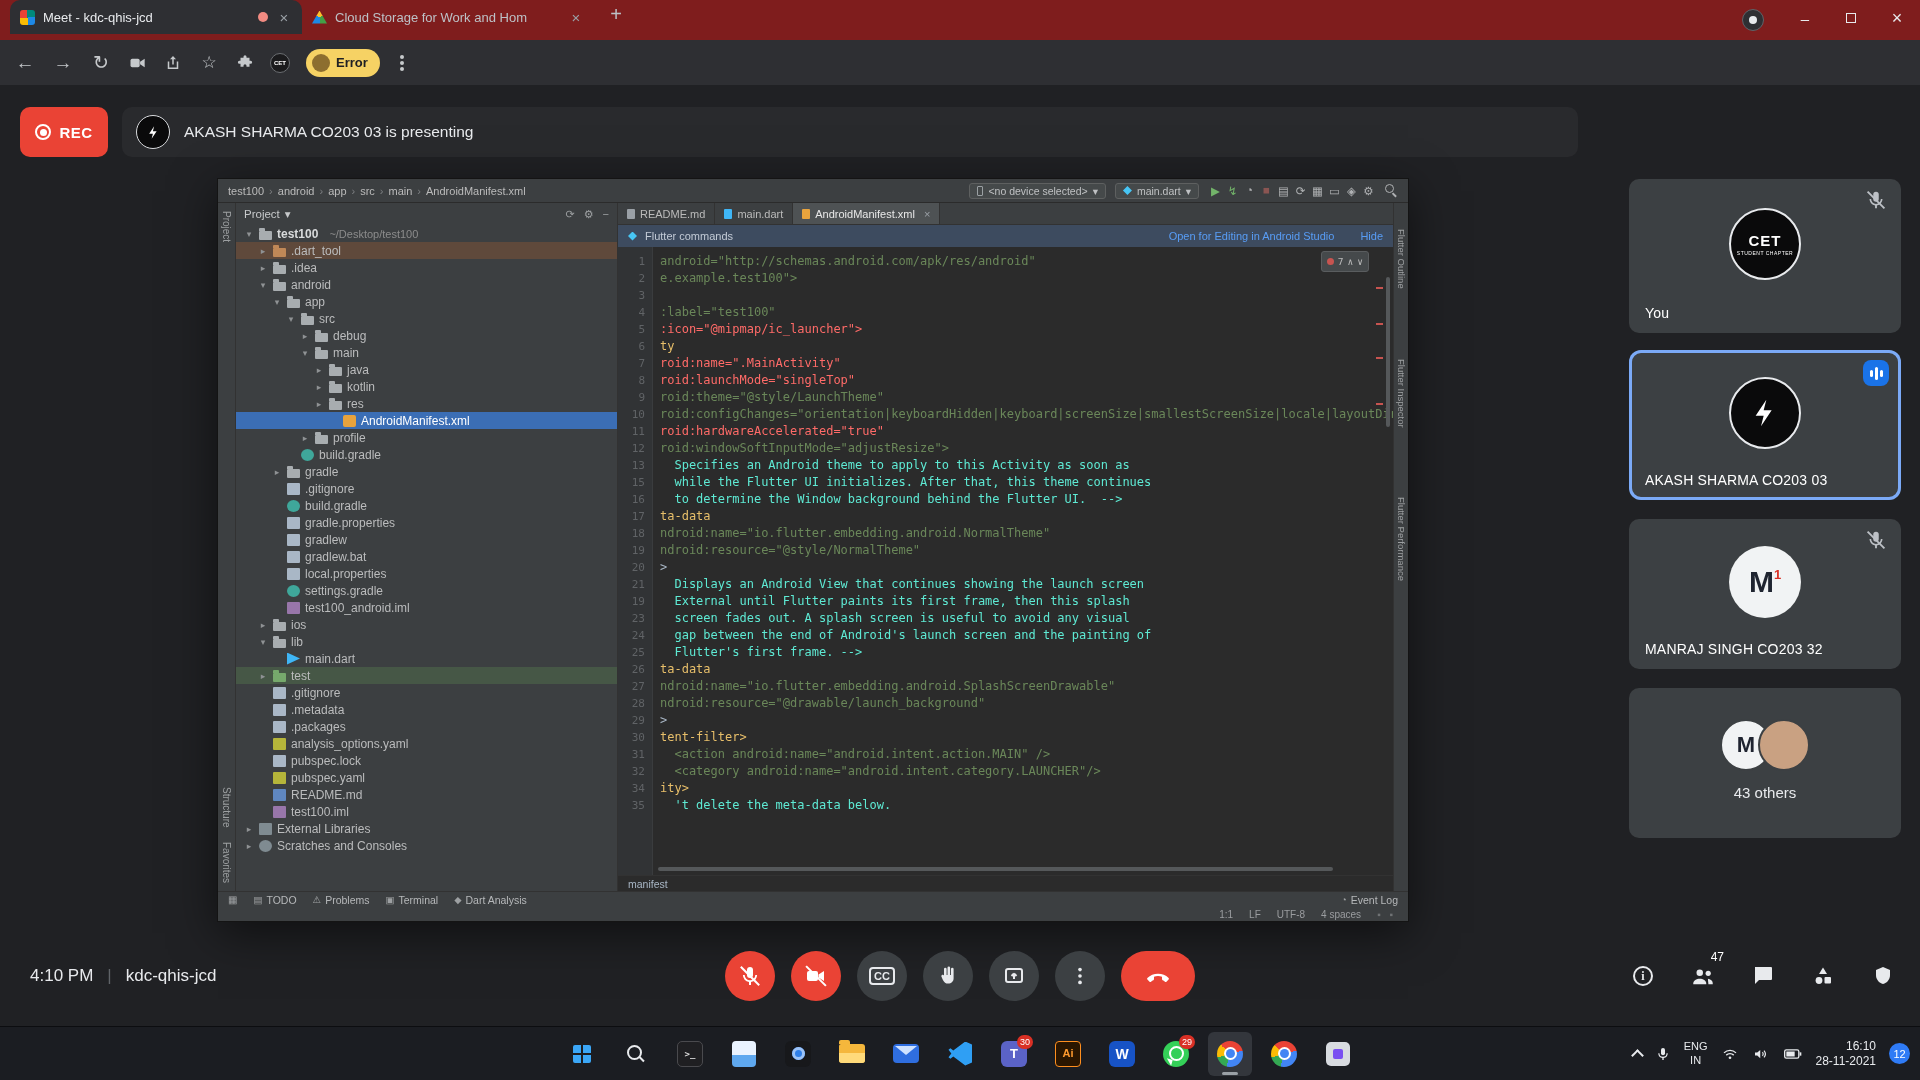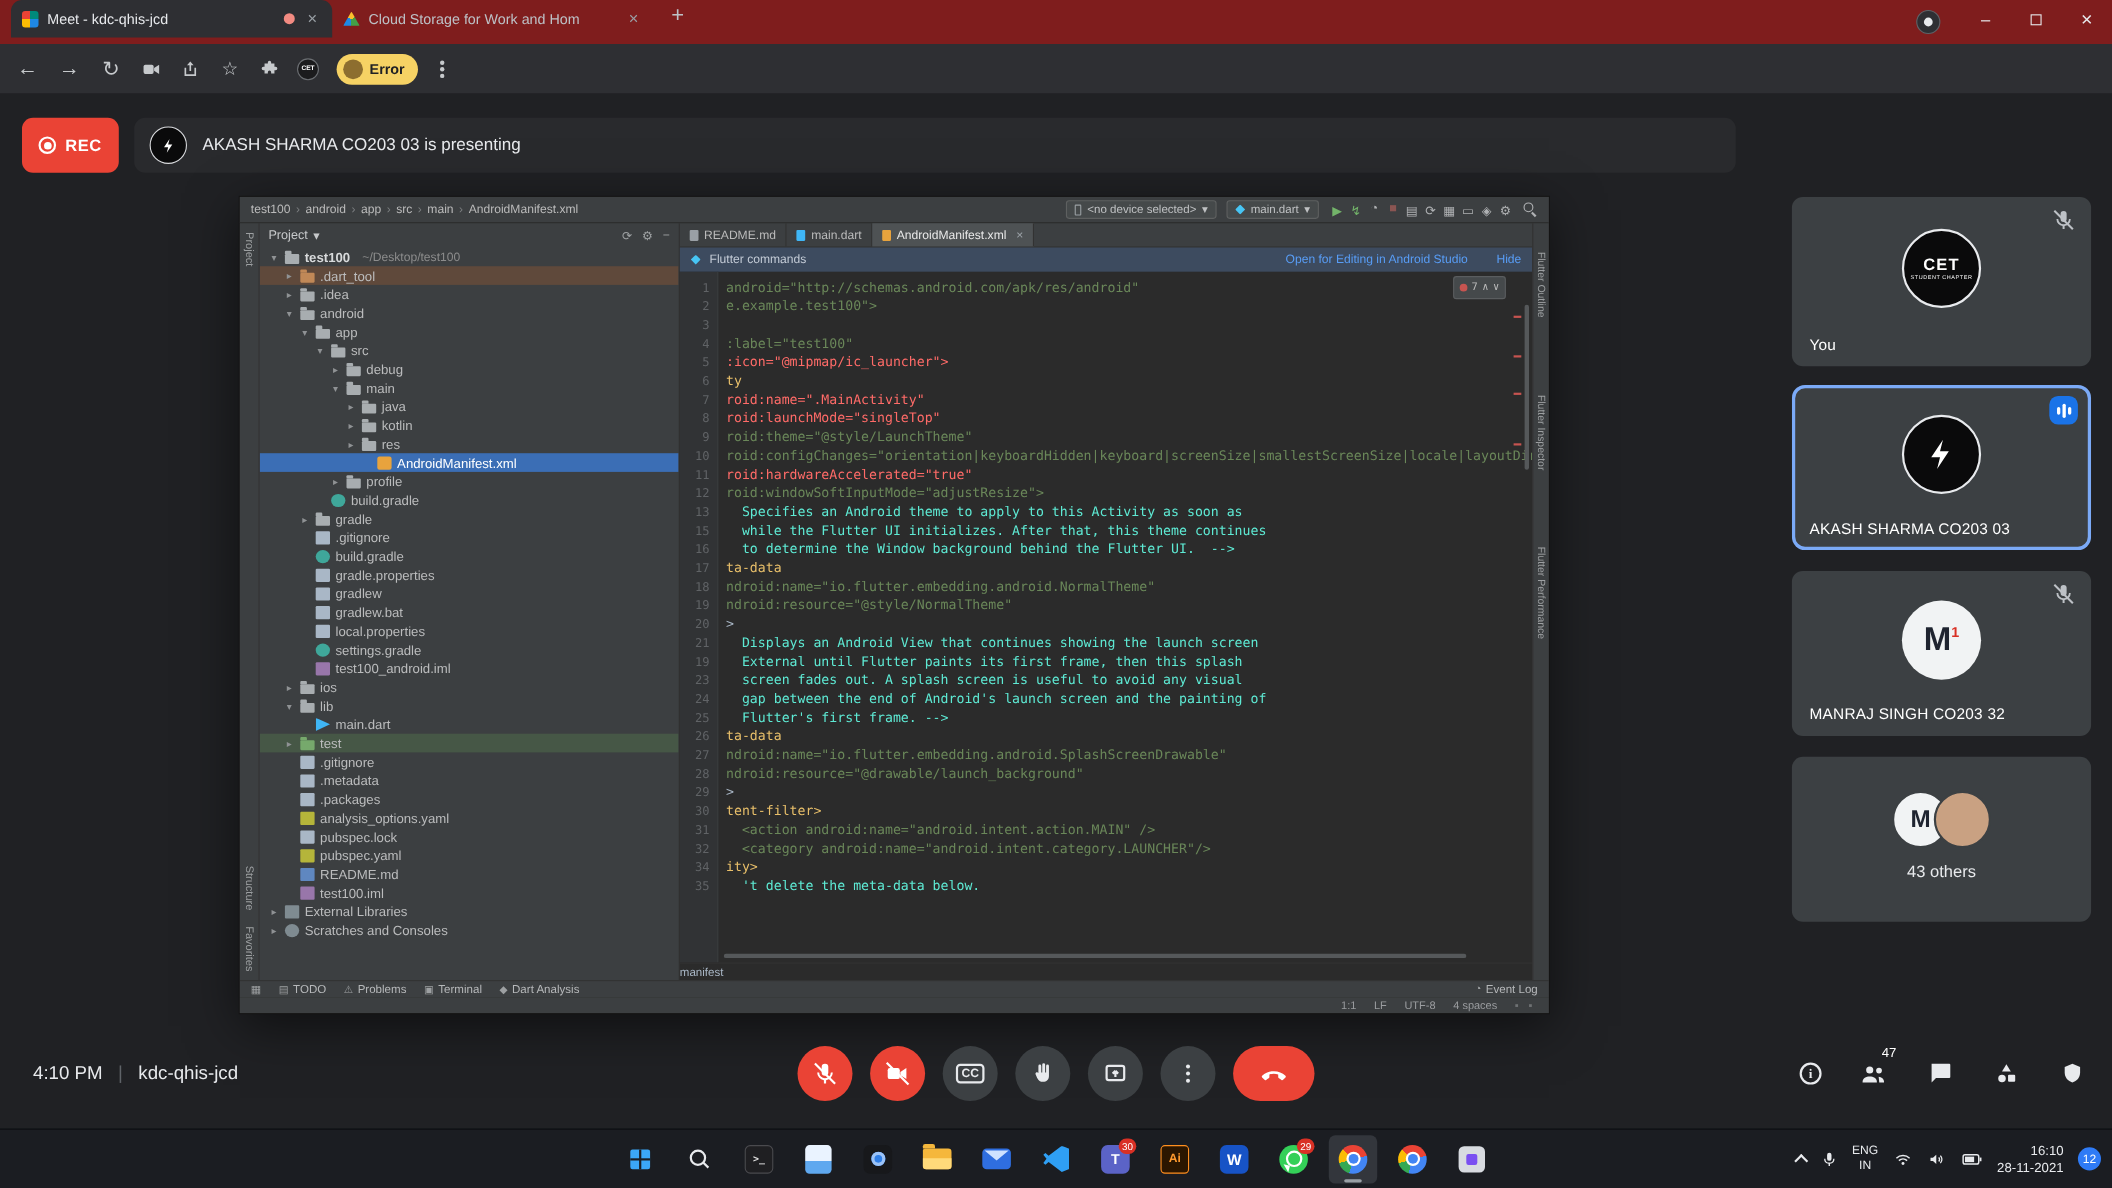--- a/index.html
+++ b/index.html
@@ -72,21 +72,21 @@
 
 .bbar{position:absolute;left:0;top:861px;width:100%;height:60px}
 .bb-left{position:absolute;left:30px;top:50%;transform:translateY(-50%);display:flex;align-items:center;gap:14px;color:#e8eaed;font-size:17px}
 .bb-div{color:#5f6368}
 .bb-center{position:absolute;left:50%;top:50%;transform:translate(-50%,-50%);display:flex;gap:16px;align-items:center}
 .cbtn{width:50px;height:50px;border-radius:50%;background:#3c4043;display:flex;align-items:center;justify-content:center;color:#e8eaed;position:relative}
 .cbtn.red{background:#ea4335;color:#fff}
 .cend{width:74px;height:50px;border-radius:26px;background:#ea4335;display:flex;align-items:center;justify-content:center;color:#fff}
 .ccbox{border:2px solid #e8eaed;border-radius:4px;padding:1px 3px;font-size:11px;font-weight:700}
 .bb-right{position:absolute;right:24px;top:50%;transform:translateY(-50%);display:flex;align-items:center;gap:34px;color:#e8eaed}
-.bb-ric{position:relative;width:26px;height:26px;display:flex;align-items:center;justify-content:flex-end}
+.bb-ric{position:relative;width:26px;height:26px;display:flex;align-items:center;justify-content:center}
 .pbadge{position:absolute;top:-13px;right:-8px;font-size:12px;color:#fff}
 .info-circ{width:20px;height:20px;border:2px solid #e8eaed;border-radius:50%;display:flex;align-items:center;justify-content:center;font-size:12px;font-weight:700;font-family:"Liberation Serif",serif}
 
 
 .studio{position:absolute;left:218px;top:94px;width:1190px;height:742px;background:#2b2b2b;box-shadow:0 0 0 1px #141414,0 12px 44px rgba(0,0,0,.55);font-size:12px}
 .st-title{position:absolute;left:0;top:0;right:0;height:24px;background:#3c3f41;border-bottom:1px solid #2b2b2b;display:flex;align-items:center;padding:0 10px;font-size:11px;color:#bbb}
 .bcwrap{display:flex;align-items:center}
 .bc+.bc::before{content:"›";margin:0 5px;color:#7c7f81}
 .st-title-right{margin-left:auto;display:flex;align-items:center;gap:9px}
 .pill{display:flex;align-items:center;gap:5px;background:#45494a;border:1px solid #5e6060;border-radius:3px;padding:1px 7px;font-size:10.5px;color:#bfc1c3;white-space:nowrap}
@@ -141,21 +141,21 @@
 .code-lines{position:absolute;inset:6px 0 0 0}
 .cline{display:flex;height:17px;position:relative}
 .cnum{width:34px;flex:none;color:#606366;text-align:right;padding-right:7px;font-size:11px}
 .ctext{padding-left:8px;white-space:pre}
 .c-tag{color:#e8bf6a}.c-val{color:#6a8759}.c-err{color:#ff6b68}.c-com{color:#5eead4}.c-pln{color:#a9b7c6}
 .err-widget{position:absolute;top:4px;right:24px;display:flex;gap:4px;align-items:center;font-size:9.5px;color:#bbb;background:#45494b;border:1px solid #5a5d5f;border-radius:3px;padding:1px 5px}
 .err-dot{width:7px;height:7px;border-radius:50%;background:#c75450}
 .hscroll{position:absolute;left:40px;right:60px;bottom:4px;height:4px;background:#55585a;border-radius:2px}
 .vscroll{position:absolute;right:3px;top:30px;height:150px;width:4px;background:#55585a;border-radius:2px}
 .mk{position:absolute;right:10px;width:7px;height:2px;background:#c75450}
-.ed-crumb{height:16px;border-top:1px solid #323232;display:flex;align-items:center;font-size:10.5px;color:#a9b7c6;flex:none}
+.ed-crumb{height:16px;border-top:1px solid #323232;display:flex;align-items:center;padding-left:10px;font-size:10.5px;color:#a9b7c6;flex:none}
 .st-right{position:absolute;right:0;top:24px;bottom:30px;width:15px;background:#3c3f41;border-left:1px solid #323232;display:flex;flex-direction:column;align-items:center;padding-top:26px;font-size:9.5px;color:#9da0a2;gap:70px}
 .st-tools{position:absolute;left:0;right:0;bottom:14px;height:16px;background:#3c3f41;border-top:1px solid #323232;display:flex;align-items:center;padding:0 10px;gap:16px;font-size:10.5px;color:#b6b8ba}
 .tool{display:flex;align-items:center;gap:4px}
 .tool i{font-style:normal;font-size:9.5px;color:#9da0a2}
 .evlog{margin-left:auto;display:flex;align-items:center;gap:4px}
 .st-status{position:absolute;left:0;right:0;bottom:0;height:14px;background:#3c3f41;display:flex;align-items:center;justify-content:flex-end;padding:0 12px;gap:16px;font-size:10px;color:#9b9da0}
 .st-status::after{content:"▪ ▪";color:#6f7274;letter-spacing:3px}
 .corner-ic{position:absolute;left:6px;bottom:2px;color:#9da0a2;font-size:10px}
 
 

